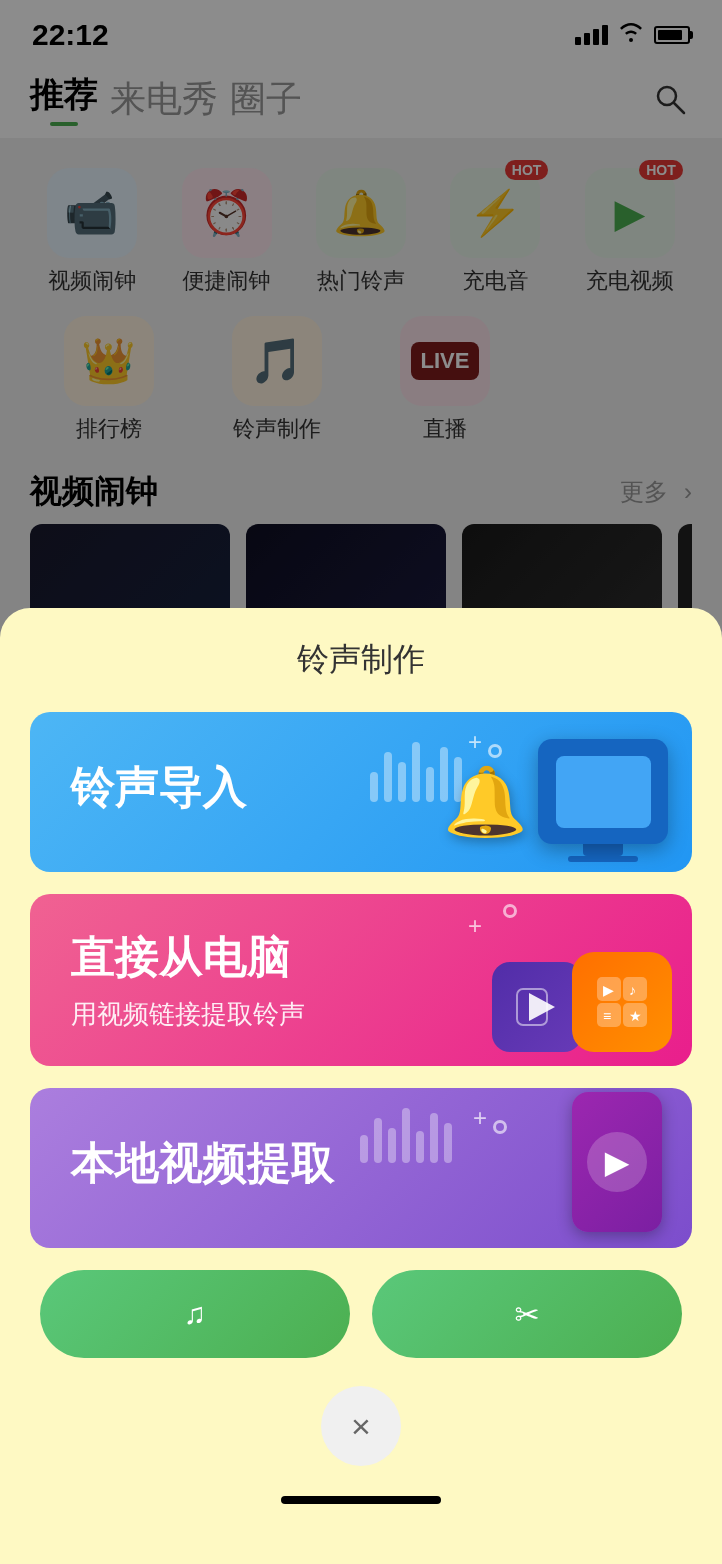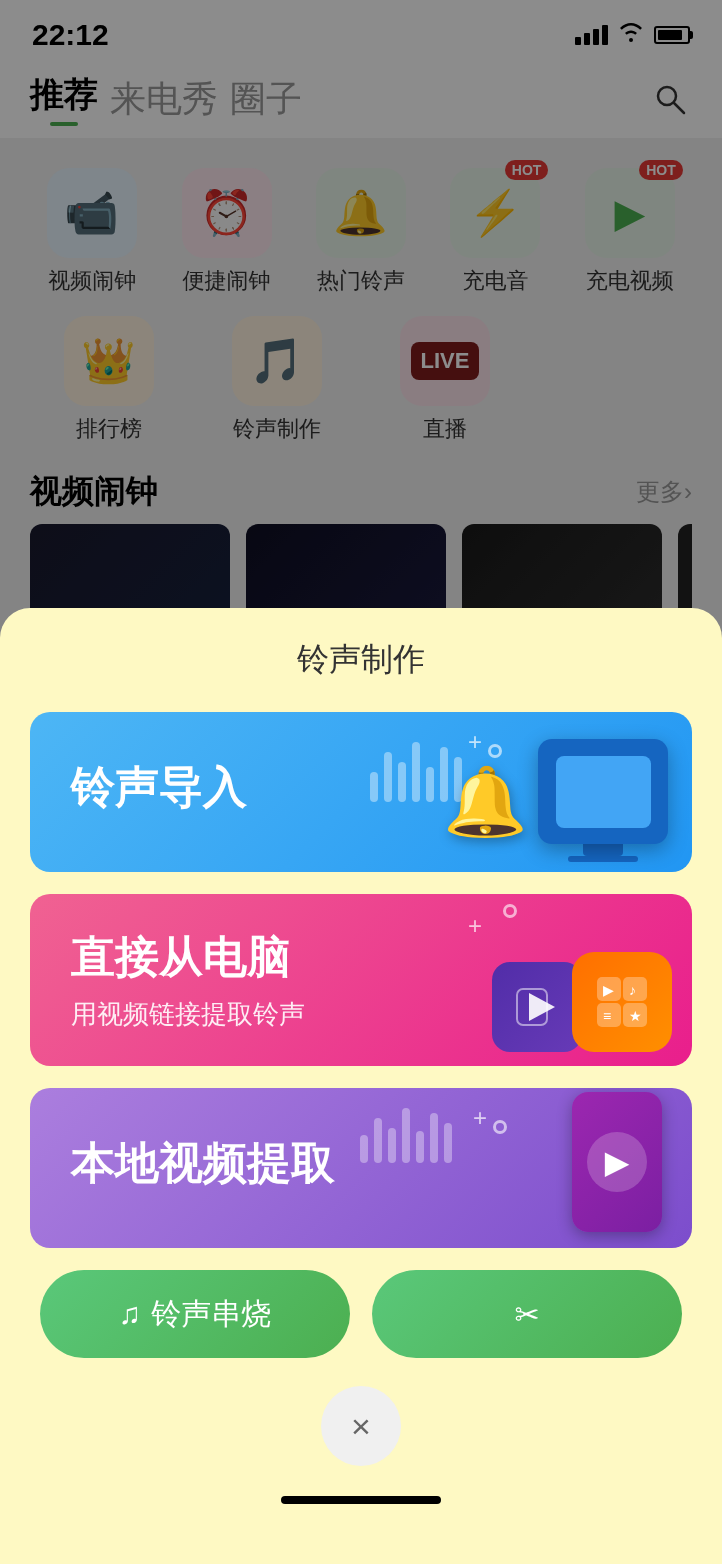--- a/index.html
+++ b/index.html
@@ -177,21 +177,21 @@
     .section-title {
       font-size: 32px;
       font-weight: 700;
       color: #000;
     }
     .section-more {
       font-size: 24px;
       color: #999;
       display: flex;
       align-items: center;
-      gap: 0;
+      gap: 16px;
     }
 
     
     .video-row {
       display: flex;
       gap: 16px;
       overflow: hidden;
     }
     .video-thumb {
       width: 200px;
@@ -631,21 +631,20 @@
         </div>
       </div>
 
       <span class="plus-deco" style="top:16px; right:205px;">+</span>
       <span class="circle-deco" style="top:32px; right:185px;"></span>
     </div>
 
     <div class="bottom-buttons">
       <button class="green-btn">
         <span class="btn-icon">♫</span>
-        <span class="green-btn-label">铃声串烧</span>
       </button>
       <button class="green-btn">
         <span class="btn-icon">✂</span>
       </button>
     </div>
 
     <div class="close-area">
       <div class="close-btn">
         <span>×</span>
       </div>

